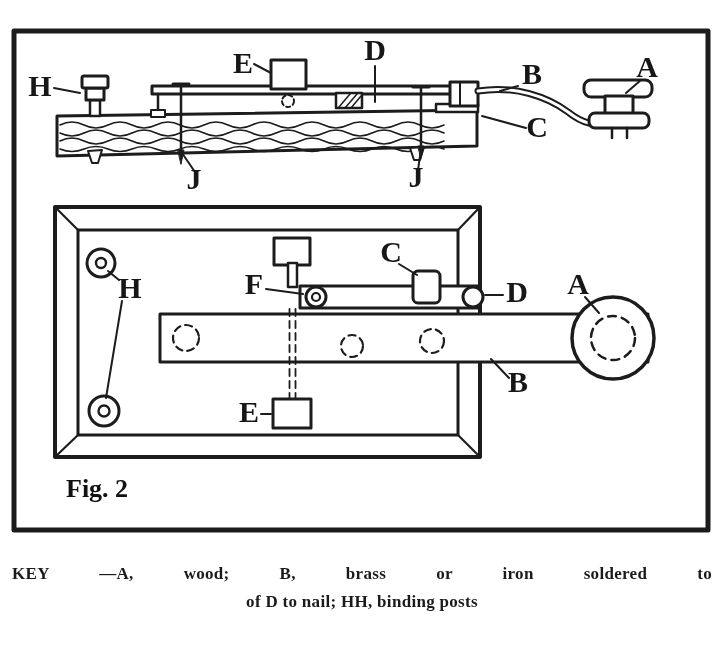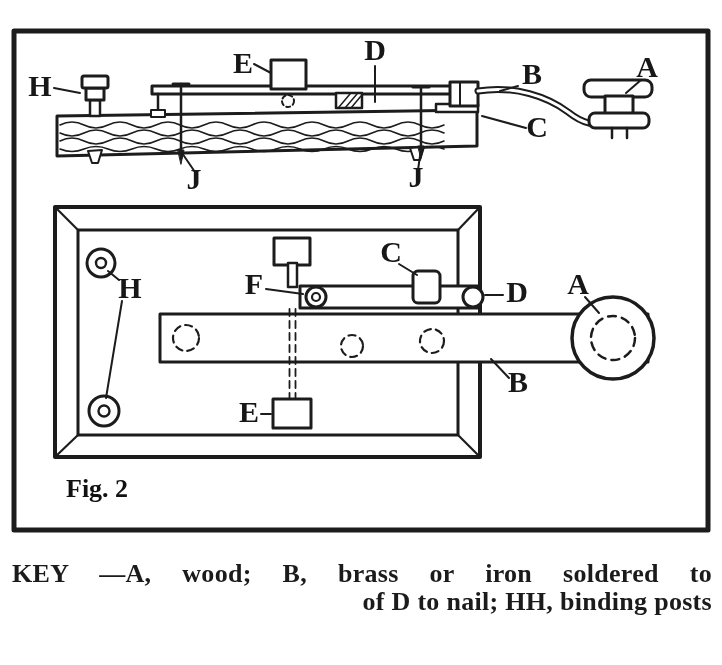--- a/index.html
+++ b/index.html
@@ -3,24 +3,24 @@
 <meta charset="utf-8">
 <style>
   * { margin:0; padding:0; box-sizing:border-box; }
   html,body { width:722px; height:665px; }
   body { background:#ffffff; font-family:"Liberation Serif", serif; }
   .page { position:relative; width:722px; height:665px; background:#ffffff; overflow:hidden; }
   .page svg { position:absolute; left:0; top:0; display:block; }
   .lbl { font-family:"Liberation Serif", serif; font-weight:700; font-size:30px; fill:#171717; stroke:none; }
   .figlbl { font-family:"Liberation Serif", serif; font-weight:700; font-size:26px; fill:#111; stroke:none; }
   .caption { position:absolute; left:12px; top:560px; width:700px; color:#1b1b1b;
-             font-weight:700; font-size:26px; line-height:28px; letter-spacing:0.3px; }
+             font-weight:700; font-size:17px; line-height:28px; letter-spacing:0.3px; }
   .cap-line { white-space:normal; }
   .cap-just { text-align:justify; text-align-last:justify; }
-  .cap-last { text-align:right; }
+  .cap-last { text-align:center; }
 </style>
 </head>
 <body>
 
 <div class="page">
 
   <svg width="722" height="665" viewBox="0 0 722 665">
     <g fill="none" stroke="#1c1c1c" stroke-linecap="round" stroke-linejoin="round">
 
       <rect x="14" y="31" width="694" height="499" stroke-width="5"></rect>

